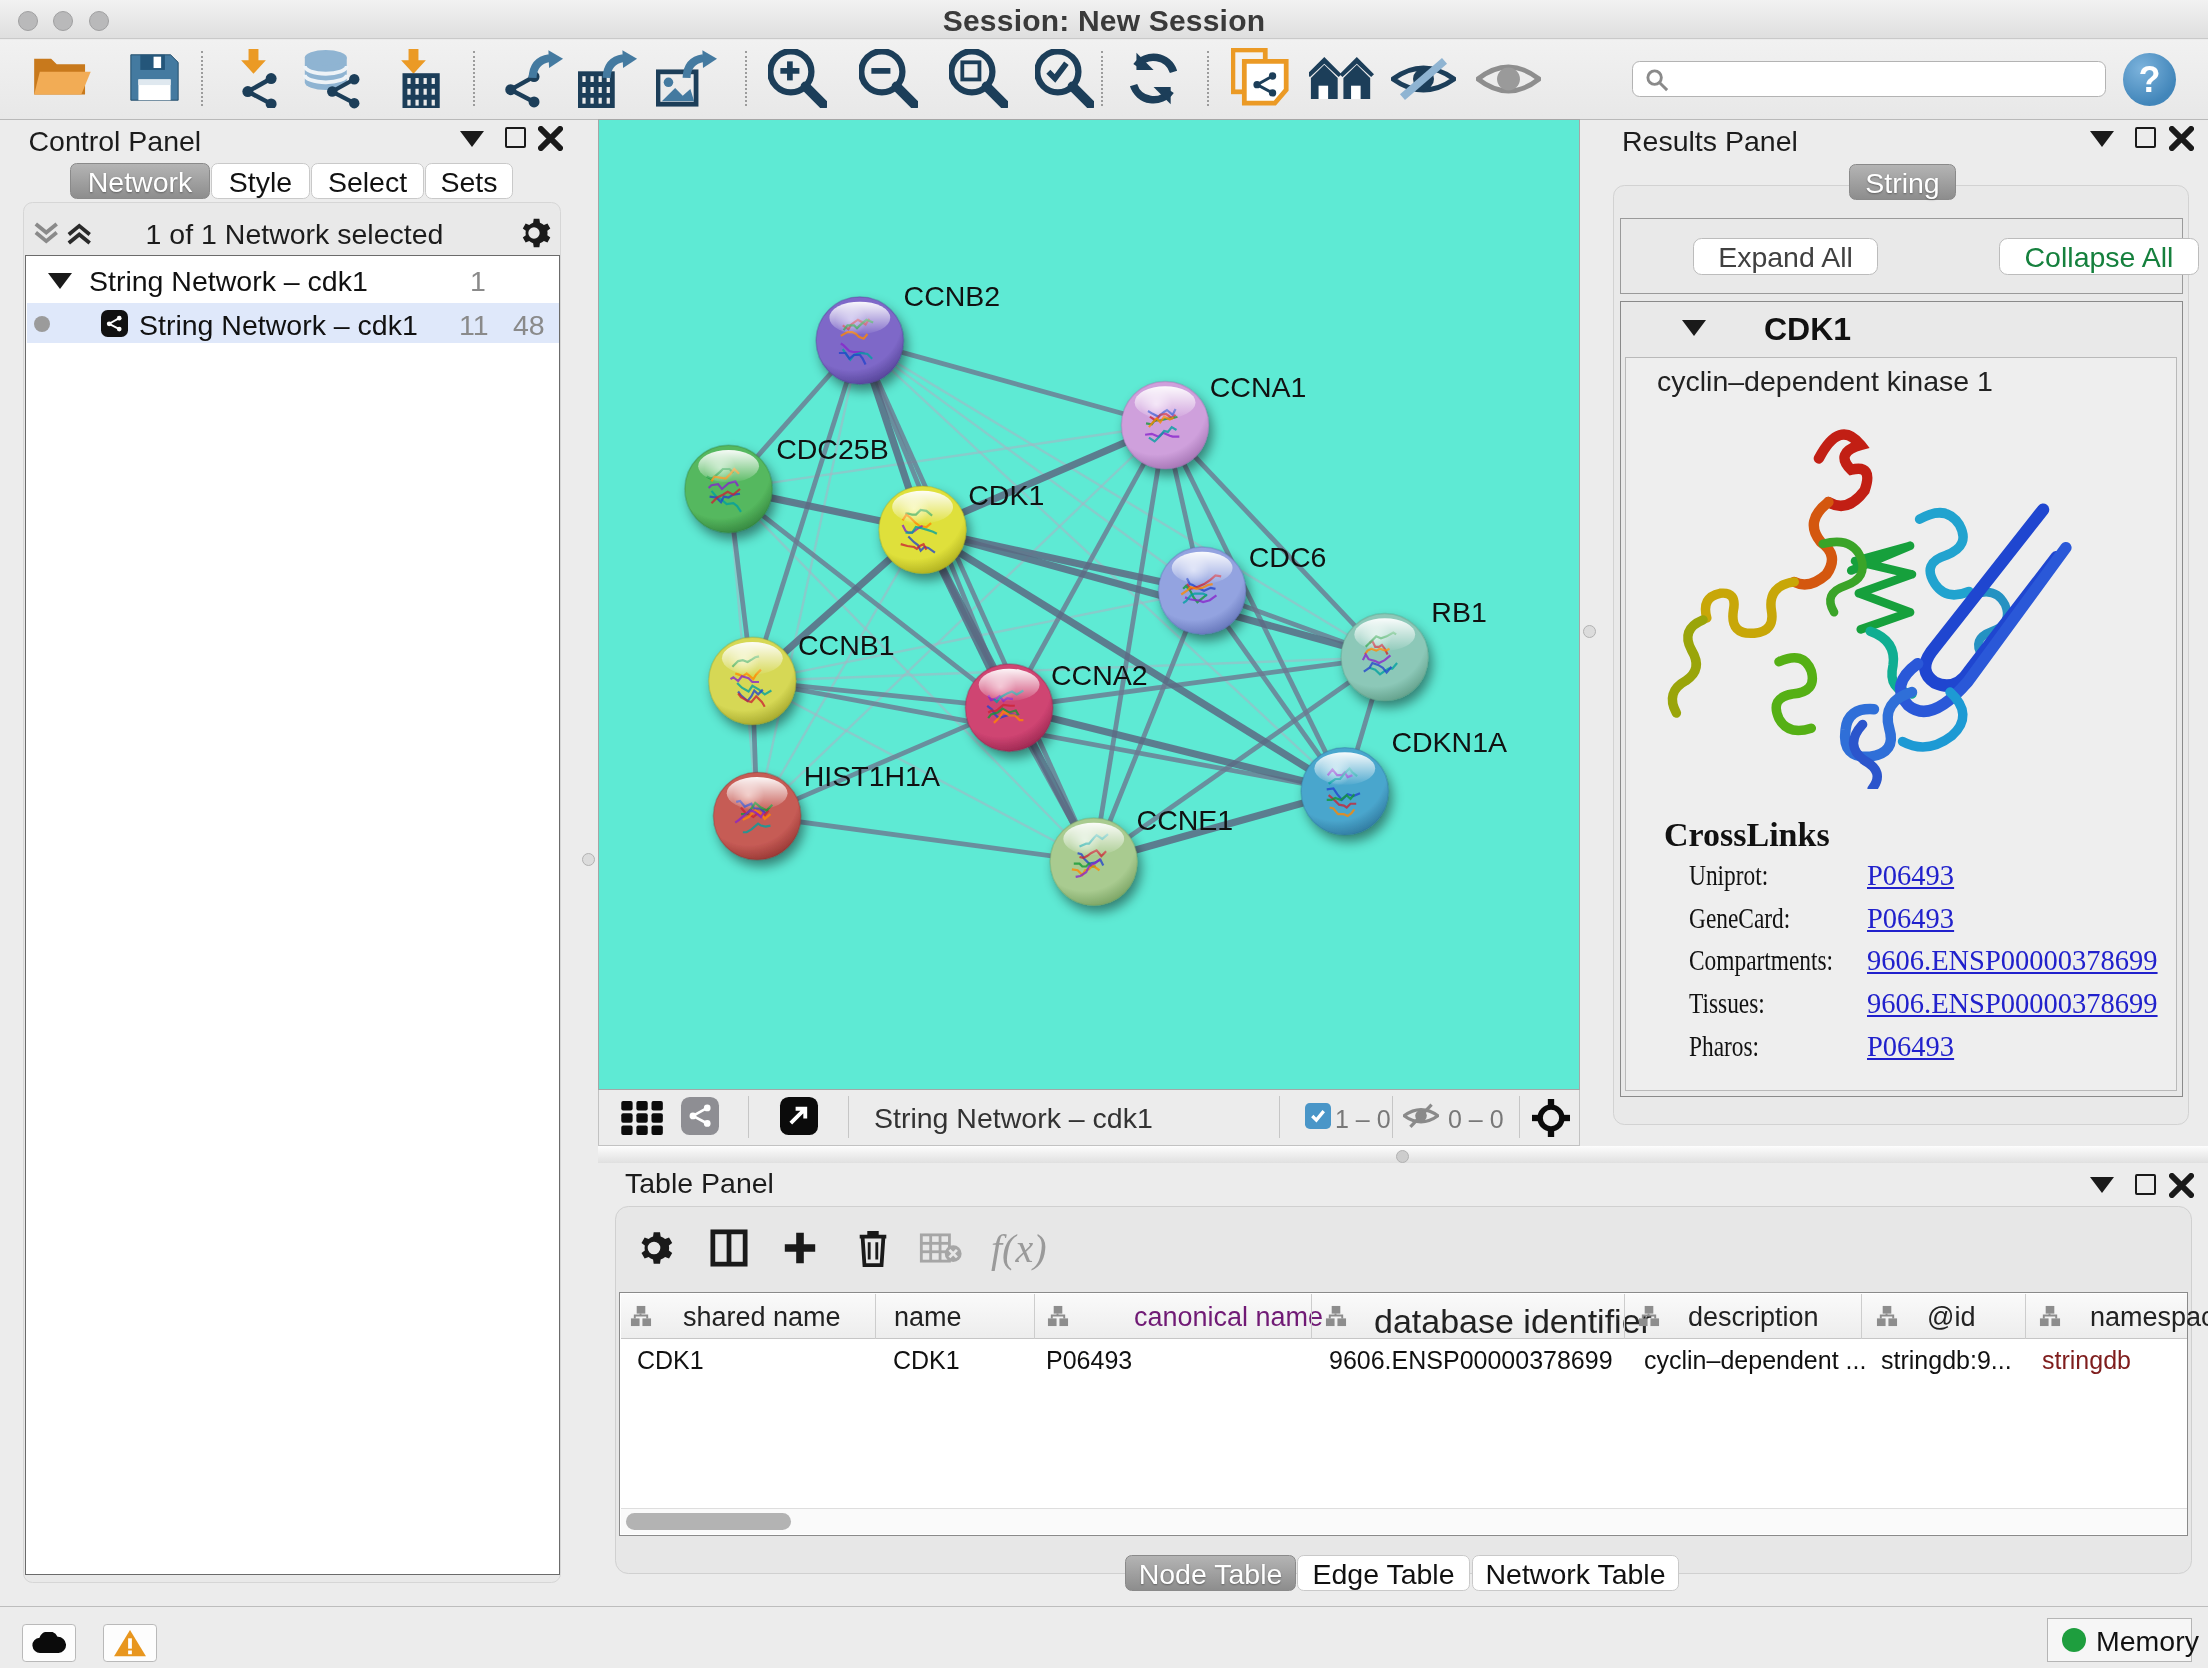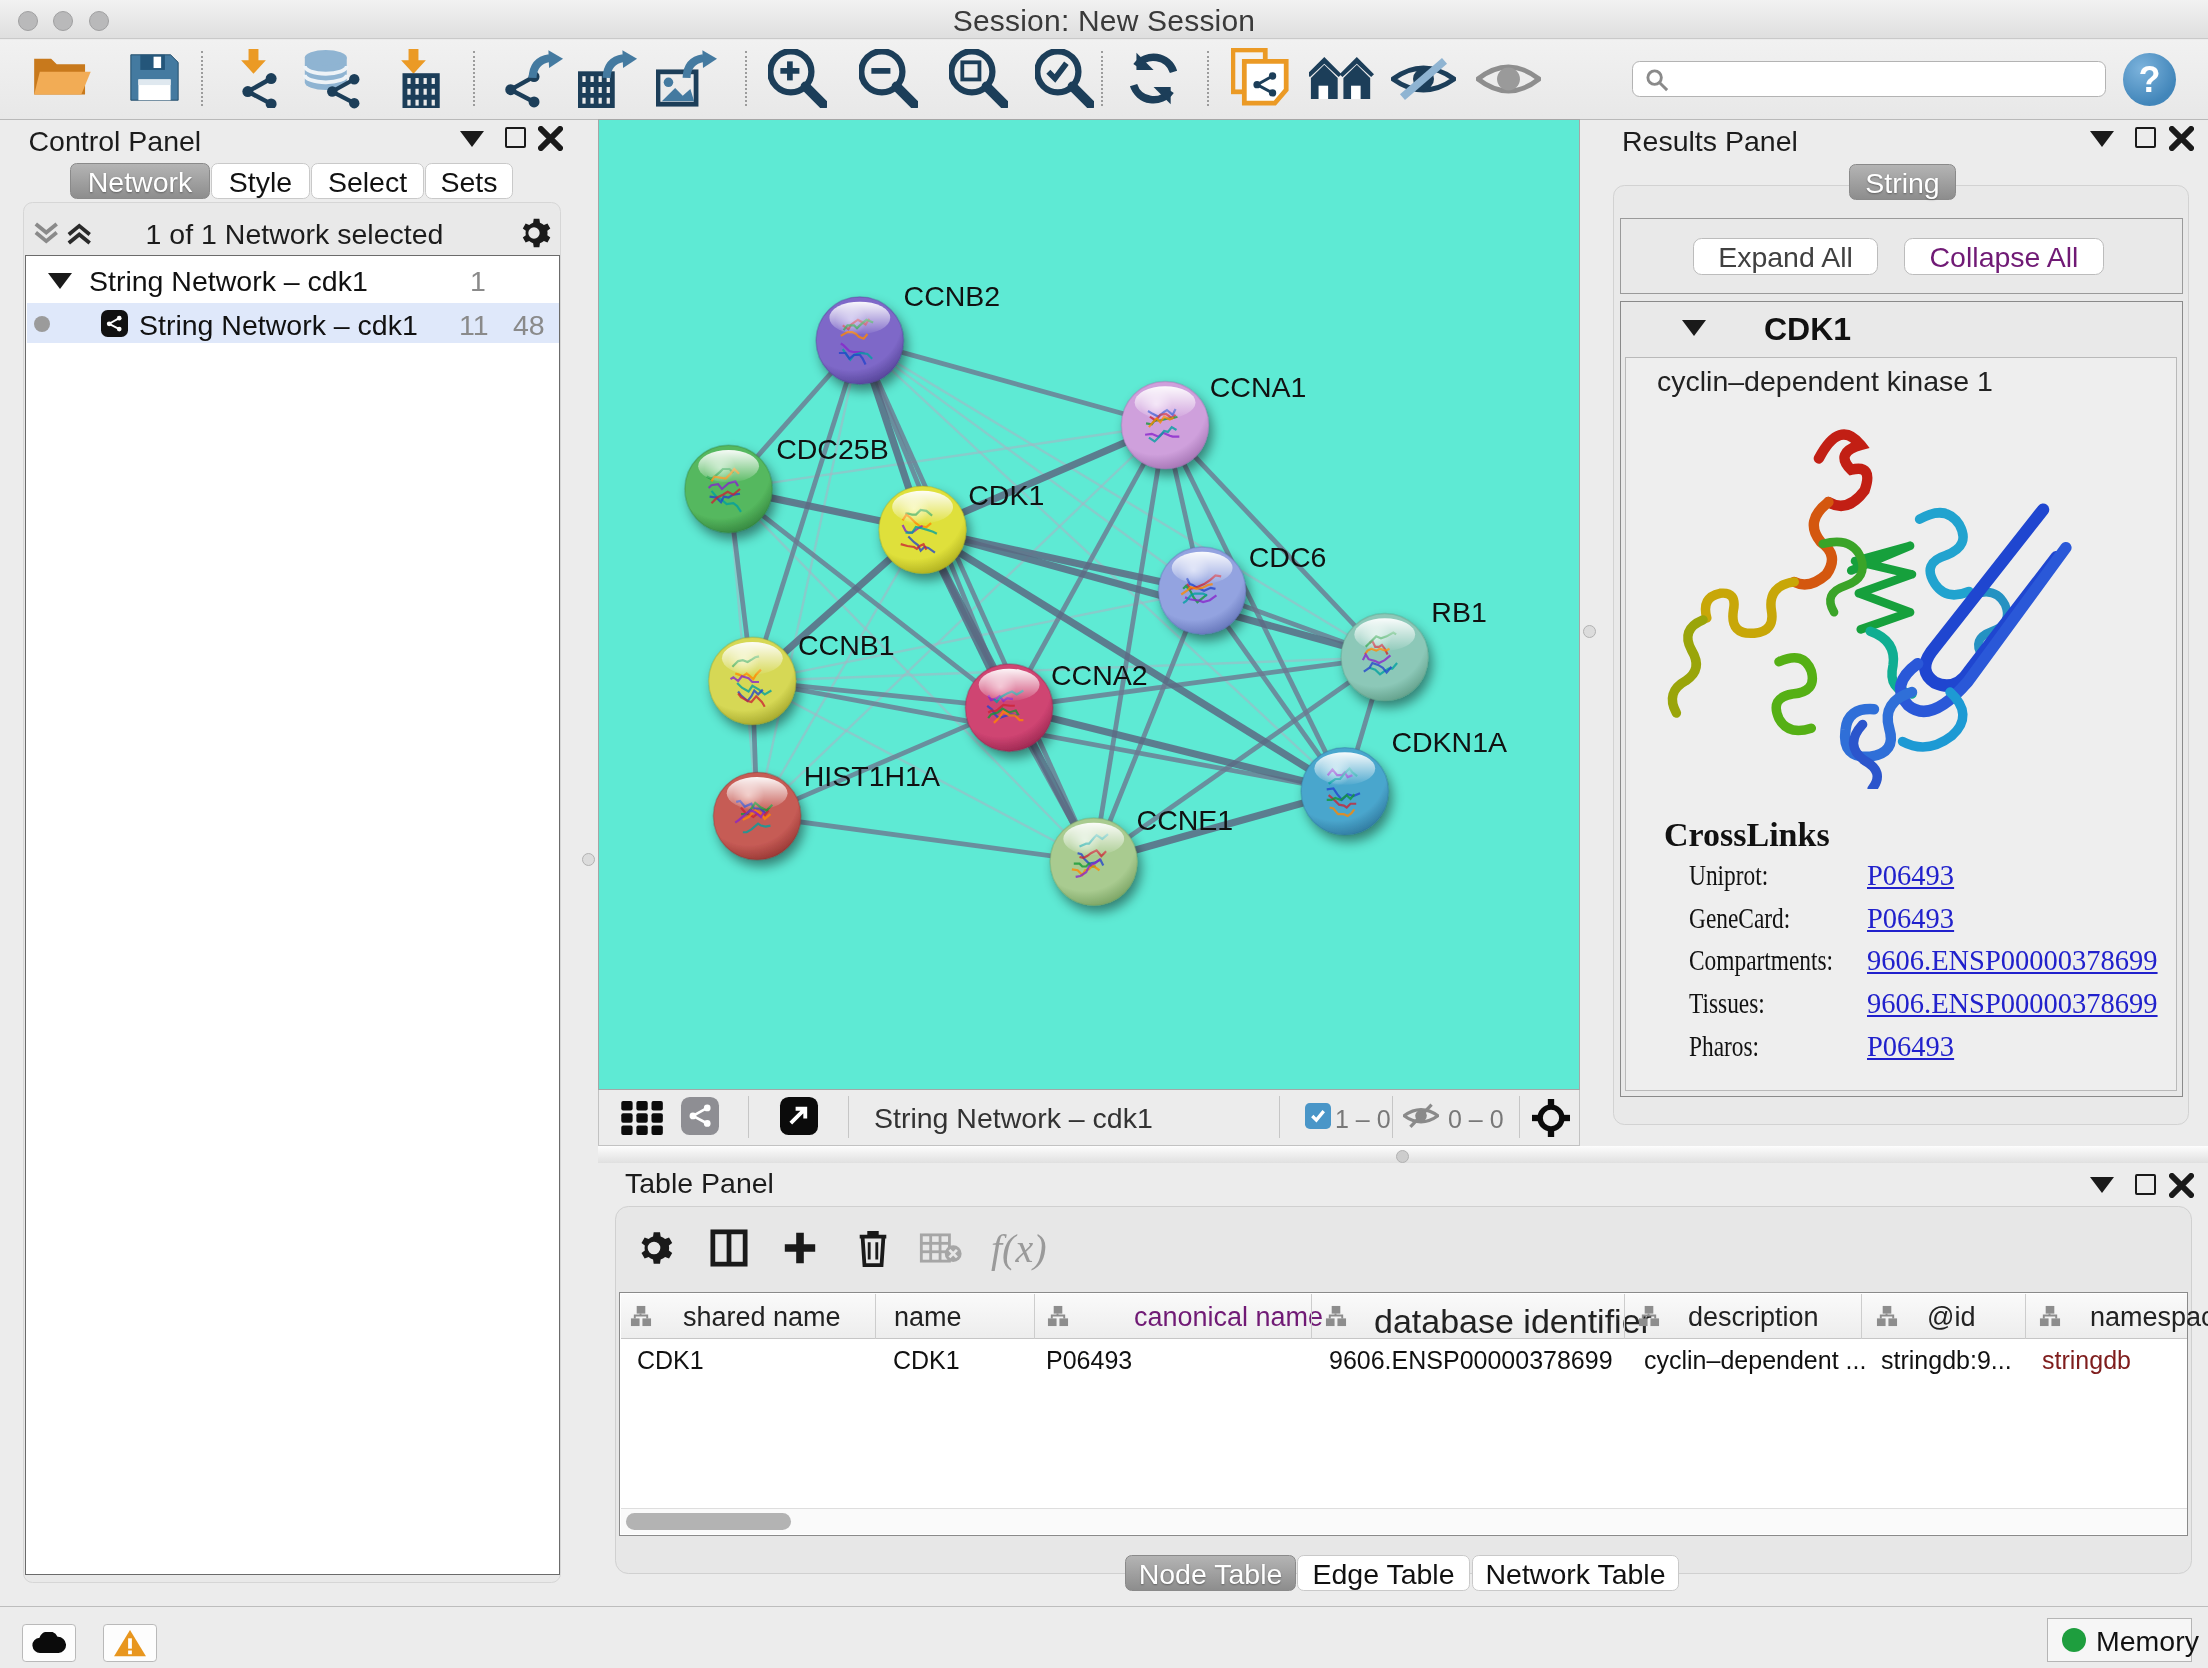--- a/index.html
+++ b/index.html
@@ -4,21 +4,21 @@
 *{margin:0;padding:0;box-sizing:border-box}
 html,body{width:2208px;height:1668px;overflow:hidden}
 body{font-family:"Liberation Sans",sans-serif;background:#ececec;position:relative}
 .abs{position:absolute}
 .vsep{position:absolute;top:51px;height:55px;width:0;border-left:2.9px dotted #9c9c9c}
 #titlebar{position:absolute;left:0;top:0;width:2208px;height:39px;
   background:linear-gradient(#f2f2f2,#dfdfdf);border-bottom:1px solid #c9c9c9}
 .tl{position:absolute;top:10.5px;width:20px;height:20px;border-radius:50%;
   background:#b9b9ba;border:1px solid #a0a0a1}
 #title{position:absolute;left:0;top:3.8px;width:2208px;text-align:center;
-  font-size:30px;color:#3a3a3a;font-weight:normal;letter-spacing:0.2px}
+  font-size:30px;color:#3a3a3a;font-weight:bold;letter-spacing:0.2px}
 #toolbar{position:absolute;left:0;top:40px;width:2208px;height:80px;
   background:linear-gradient(#f1f1f1,#e8e8e8);border-bottom:1.9px solid #b9b9b9}
 .phead{font-size:28.5px;color:#1c1c1c}
 .sqr{width:21px;height:21px;border:2.9px solid #1a1a1a;display:inline-block;border-radius:1.9px}
 .tab{position:absolute;height:36px;background:#ffffff;border:1px solid #c9c9c9;border-radius:6.7px;
   font-size:28.5px;color:#111;text-align:center}
 .tab.sel{background:linear-gradient(#b4b4b4,#8d8d8d);color:#ffffff;border-color:#8a8a8a;
   text-shadow:0 1px 1.9px rgba(0,0,0,.35)}
 .graytext{color:#8a8a8a}
 a.lnk{color:#2121cc;text-decoration:underline}
@@ -637,21 +637,21 @@
 <div class="abs sqr" style="left:2135px;top:127px"></div>
 <svg class="abs" style="left:2169px;top:126px" width="25" height="25" viewBox="0 0 26 26">
  <path d="M3 3 L23 23 M23 3 L3 23" stroke="#1a1a1a" stroke-width="6" stroke-linecap="round"></path>
   </svg>
 
 <div class="abs" style="left:1613px;top:185px;width:576px;height:940px;background:#e9e9e9;border:1px solid #d2d2d2;border-radius:11.4px"></div>
 <div class="tab sel" style="left:1849px;top:164px;width:107px;line-height:36px">String</div>
 
 <div class="abs" style="left:1620px;top:218px;width:563px;height:76px;border:1px solid #9a9a9a"></div>
 <div class="abs" style="left:1693px;top:238px;width:185px;height:37px;background:#ffffff;border:1px solid #bcbcbc;border-radius:8.6px;font-size:28.5px;text-align:center;line-height:37px;color:#404040">Expand All</div>
-<div class="abs" style="left:1904px;top:238px;width:200px;height:37px;background:#ffffff;border:1px solid #bcbcbc;border-radius:8.6px;font-size:28.5px;text-align:center;line-height:37px;color:#701a75">Collapse All</div>
+<div class="abs" style="left:1999px;top:238px;width:200px;height:37px;background:#ffffff;border:1px solid #bcbcbc;border-radius:8.6px;font-size:28.5px;text-align:center;line-height:37px;color:#15803d">Collapse All</div>
 
 <div class="abs" style="left:1620px;top:301px;width:563px;height:796px;border:1.9px solid #8a8a8a"></div>
 <div class="abs" style="left:1682px;top:320px;width:0;height:0;border-left:12.4px solid transparent;border-right:12.4px solid transparent;border-top:16px solid #1a1a1a"></div>
 <div class="abs" style="left:1764px;top:311px;font-size:32px;font-weight:bold;color:#111">CDK1</div>
 <div class="abs" style="left:1625px;top:357px;width:552px;height:734px;background:#eeeeee;border:1px solid #b9b9b9"></div>
 <div class="abs" style="left:1657px;top:365px;font-size:28.5px;color:#222">cyclin–dependent kinase 1</div>
 <svg class="abs" style="left:1636px;top:409px" width="533" height="380" viewBox="0 0 560 400">
 
 <g fill="none" stroke-linecap="round">
 <path d="M192 52 q 22 -42 44 -14 q -28 8 -10 26 q 24 -6 14 22 q -18 24 -38 12" stroke="#c21f14" stroke-width="11"></path>

